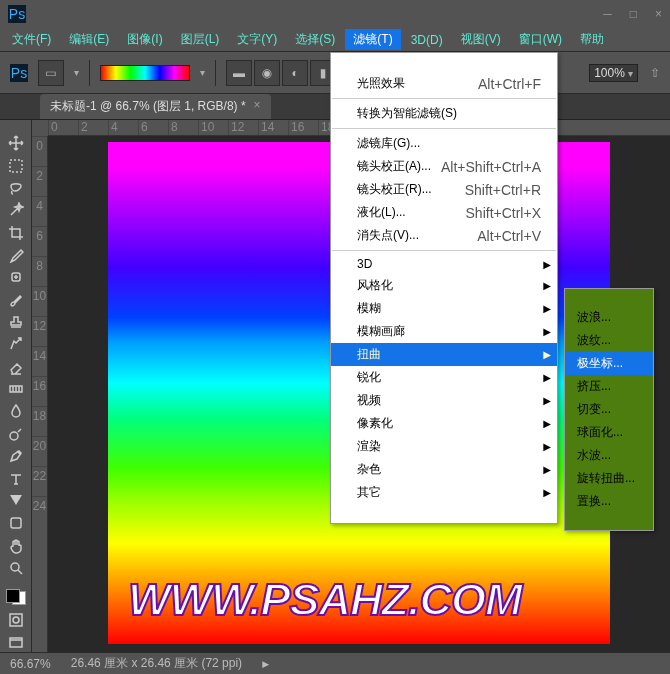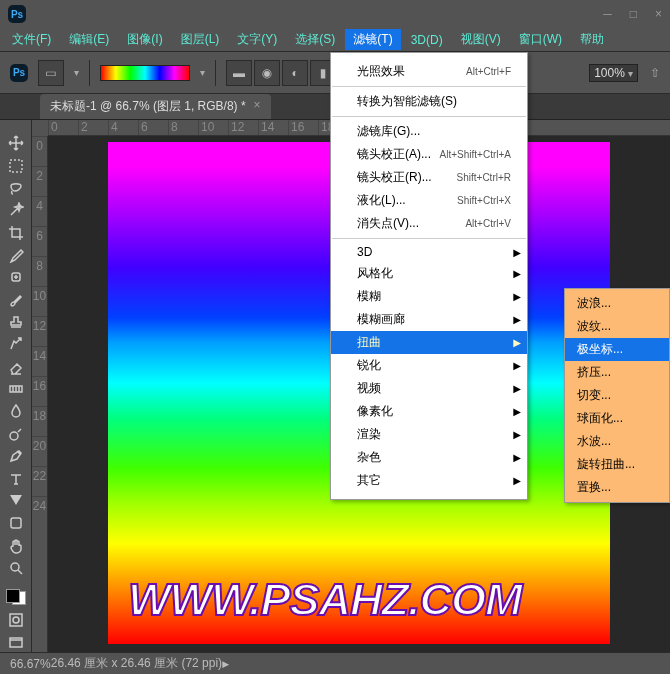--- a/index.html
+++ b/index.html
@@ -1,18 +1,18 @@
 <!DOCTYPE html>
 <html><head>
 <meta charset="utf-8">
 <style>
 *{margin:0;padding:0;box-sizing:border-box;font-family:"Microsoft YaHei",sans-serif;font-size:12px;user-select:none}
 body{background:#535353;width:670px;height:674px;overflow:hidden;position:relative;color:#ddd}
 .titlebar{height:28px;background:#535353;display:flex;align-items:center;padding:0 8px;justify-content:space-between}
-.ps-logo{width:18px;height:18px;background:#0a1b2a;border-radius:5px;color:#3fa9f5;display:flex;align-items:center;justify-content:center;font-weight:bold;font-size:10px}
+.ps-logo{width:18px;height:18px;background:#0a1b2a;border-radius:0;color:#3fa9f5;display:flex;align-items:center;justify-content:center;font-weight:normal;font-size:14px}
 .win-controls{display:flex;gap:18px;color:#999}
 .win-controls span{cursor:pointer}
 .menubar{height:24px;background:#535353;display:flex;align-items:center;padding:0 4px;gap:2px;border-bottom:1px solid #2a2a2a}
 .menubar .mi{padding:2px 8px;color:#5eead4;cursor:pointer}
 .menubar .mi.active{background:#1473e6;color:#fff}
 .toolbar{height:42px;background:#535353;border-bottom:1px solid #2a2a2a;display:flex;align-items:center;padding:0 10px;gap:10px}
 .tb-ico{width:26px;height:26px;border:1px solid #2a2a2a;background:#454545;display:flex;align-items:center;justify-content:center;color:#bbb}
 .tb-sep{width:1px;height:26px;background:#2a2a2a}
 .spectrum{width:90px;height:16px;border:1px solid #222;background:linear-gradient(to right,#f00,#ff0,#0f0,#0ff,#00f,#f0f,#f00)}
 .chev{color:#aaa;font-size:10px}
@@ -27,30 +27,30 @@
 .ruler-left span{height:30px;flex-shrink:0;border-top:1px solid #444;padding-top:2px;text-align:center}
 .main{position:absolute;left:48px;top:136px;right:0;bottom:22px;background:#282828;display:flex;align-items:flex-start;justify-content:center;overflow:hidden}
 .canvas{margin-top:6px;width:502px;height:502px;background:linear-gradient(to bottom,#f0f 0%,#f0f 5%,#a000ff 15%,#4000ff 25%,#0040ff 35%,#00a0ff 40%,#00ffff 48%,#00ff80 55%,#40ff00 65%,#a0ff00 72%,#ffff00 80%,#ff8000 90%,#ff0000 100%);position:relative}
 .watermark{position:absolute;left:20px;bottom:18px;font-size:45px;font-family:Arial,sans-serif;font-weight:900;font-style:italic;color:#fff;-webkit-text-stroke:2px #6a0dad;letter-spacing:-1px}
 .tools{position:absolute;left:0;top:120px;width:32px;bottom:22px;background:#535353;border-right:1px solid #2a2a2a;display:flex;flex-direction:column;align-items:center;padding-top:14px;gap:4px}
 .tool{width:24px;height:22px;display:flex;align-items:center;justify-content:center;color:#ccc;cursor:pointer}
 .tool svg{width:16px;height:16px;stroke:#ccc;fill:none;stroke-width:1.5}
 .swatch-pair{width:24px;height:24px;position:relative;margin-top:6px}
 .sw-fg{position:absolute;left:2px;top:2px;width:14px;height:14px;background:#000;border:1px solid #999}
 .sw-bg{position:absolute;right:2px;bottom:2px;width:14px;height:14px;background:#fff;border:1px solid #999}
-.statusbar{position:absolute;left:0;right:0;bottom:0;height:22px;background:#535353;border-top:1px solid #2a2a2a;display:flex;align-items:center;padding:0 10px;color:#bbb;font-size:11px;gap:0}
-
-.menu{position:absolute;top:52px;left:330px;width:198px;background:#fff;border:1px solid #999;box-shadow:2px 2px 4px rgba(0,0,0,.3);color:#000;padding:7px 0;z-index:100}
+.statusbar{position:absolute;left:0;right:0;bottom:0;height:22px;background:#535353;border-top:1px solid #2a2a2a;display:flex;align-items:center;padding:0 10px;color:#bbb;font-size:11px;gap:20px}
+
+.menu{position:absolute;top:52px;left:330px;width:228px;background:#fff;border:1px solid #999;box-shadow:2px 2px 4px rgba(0,0,0,.3);color:#000;padding:19px 0;z-index:100}
 .menu .sep{height:1px;background:#ccc;margin:3px 1px}
 .menu .row{display:flex;align-items:center;padding:3px 16px 3px 26px;min-height:20px;cursor:pointer;position:relative}
 .menu .row.hl{background:#1473e6;color:#fef9c3}
 .menu .row .lab{flex:1}
-.menu .row .sc{color:#555;font-size:10px}
+.menu .row .sc{color:#555;font-size:14px}
 .menu .row .arr{position:absolute;right:6px;font-size:10px}
-.submenu{position:absolute;top:288px;left:564px;width:106px;background:#fdba74;border:1px solid #999;box-shadow:2px 2px 4px rgba(0,0,0,.3);color:#000;padding:3px 0;z-index:101}
+.submenu{position:absolute;top:288px;left:564px;width:90px;background:#4d7c0f;border:1px solid #999;box-shadow:2px 2px 4px rgba(0,0,0,.3);color:#000;padding:17px 0;z-index:101}
 .submenu .row{padding:3px 12px;min-height:20px;cursor:pointer}
 .submenu .row.hl{background:#1473e6;color:#fff}
 </style>
 </head>
 <body>
 
 <div class="titlebar">
   <div class="ps-logo">Ps</div>
   <div class="win-controls">
     <span>─</span>

